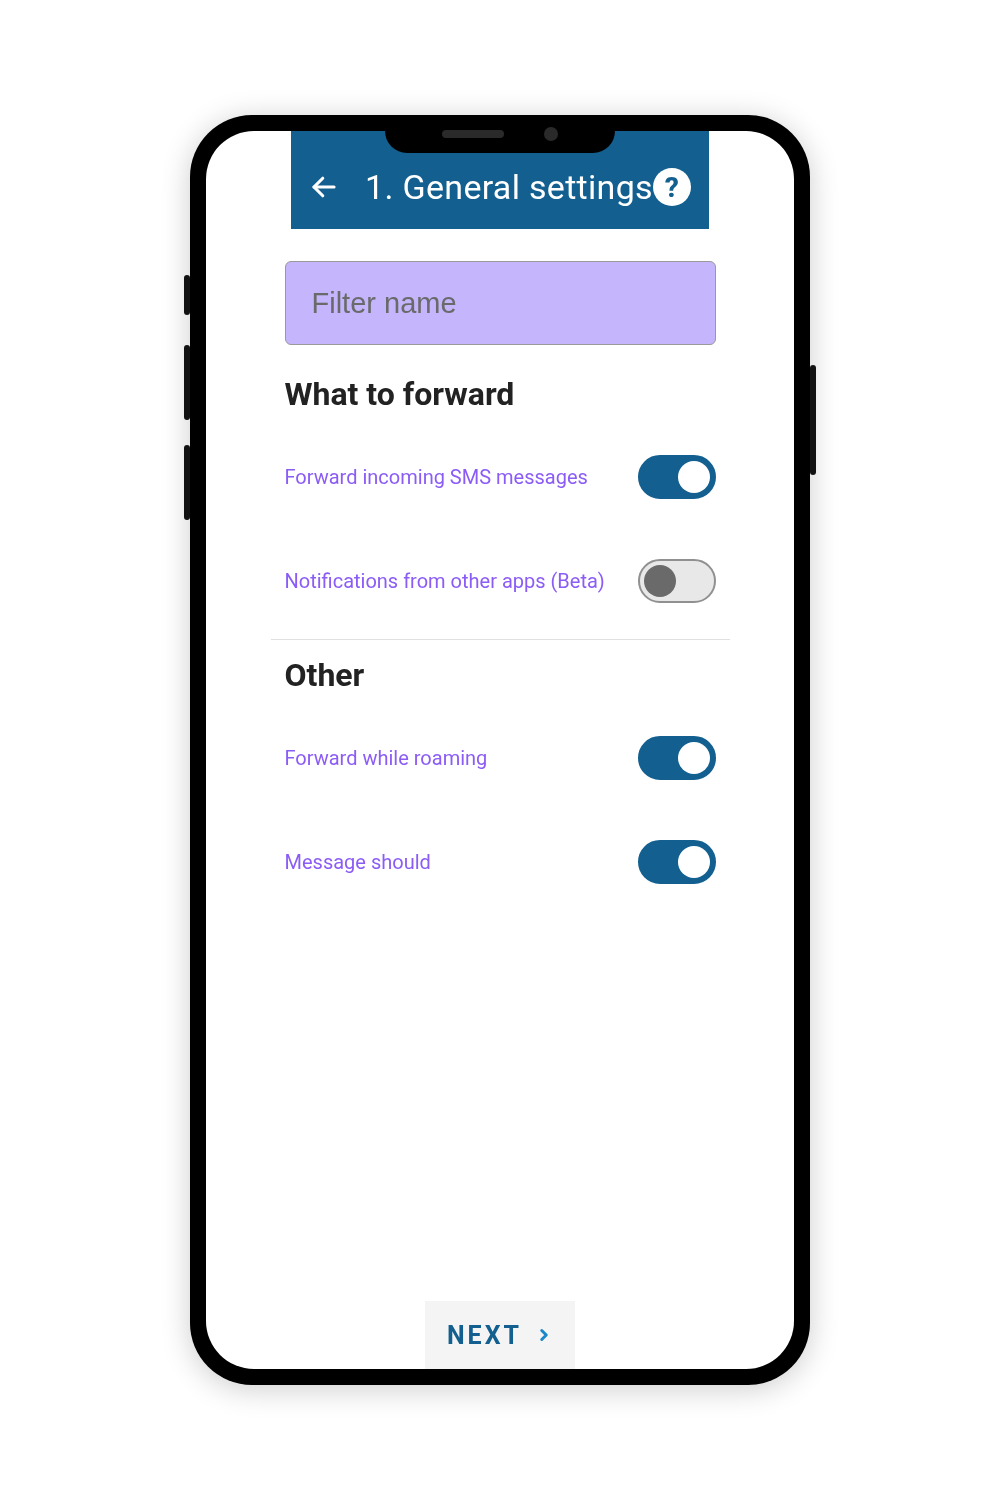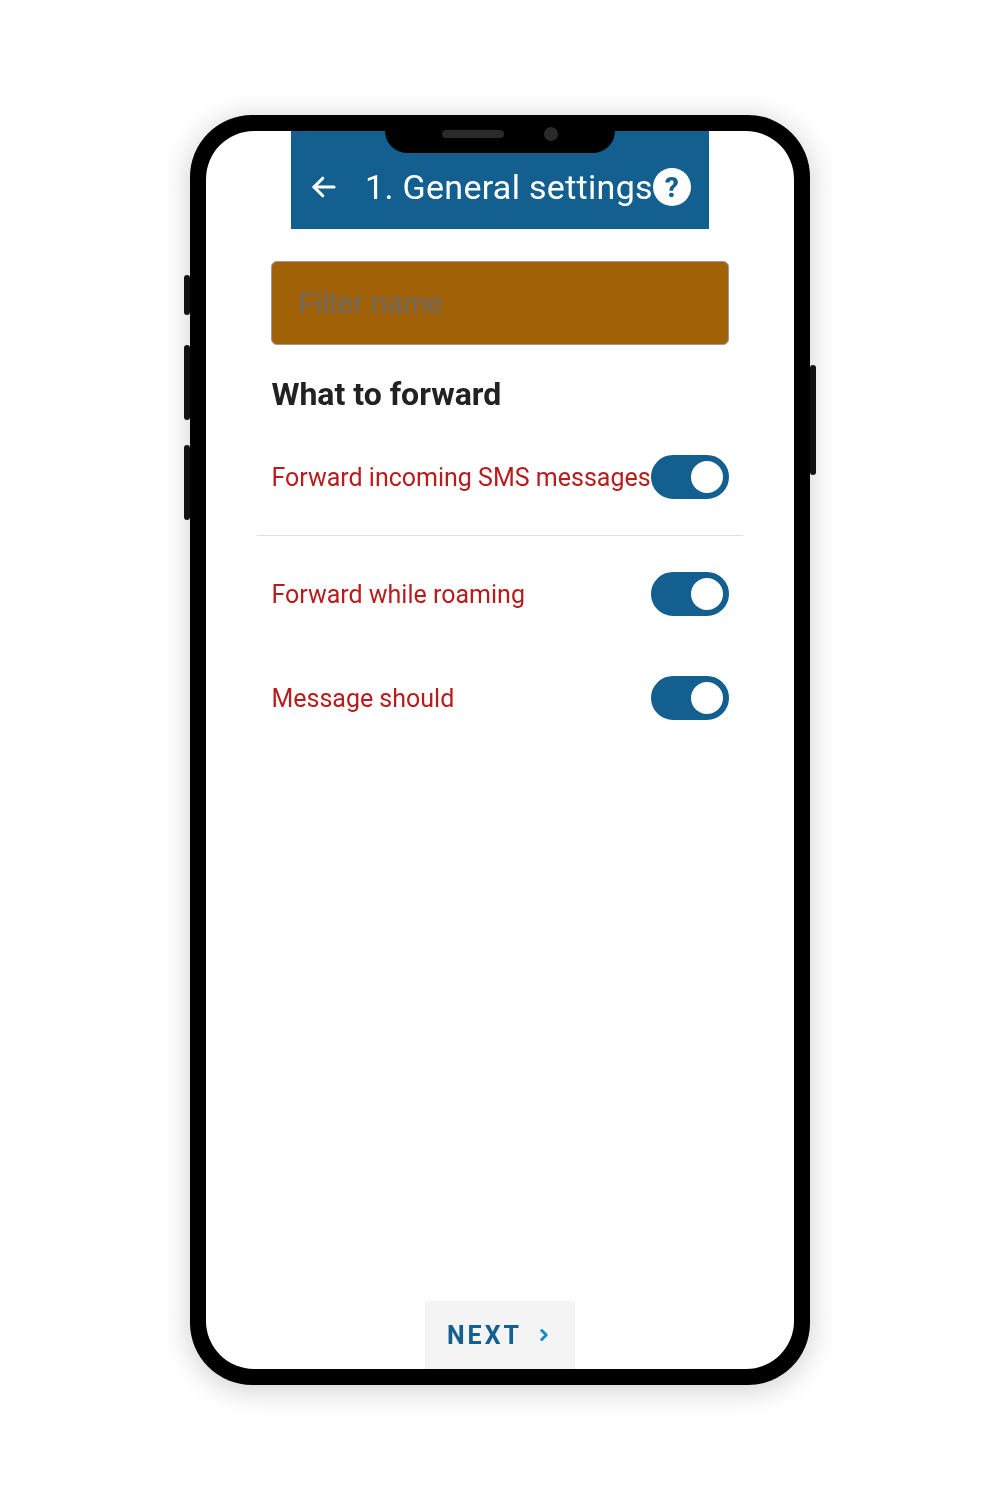--- a/index.html
+++ b/index.html
@@ -113,38 +113,38 @@
       padding: 32px 14px 20px 14px;
     }
     .filter-input {
       width: 100%;
       height: 84px;
       border: 1px solid #9a9a9a;
       border-radius: 6px;
       padding: 0 26px;
       font-size: 29px;
       color: #222;
-      background: #a16207;
+      background: #c4b5fd;
     }
     .filter-input::placeholder { color: #6a6a6a; }
     .section-title {
       font-size: 32px;
       font-weight: 700;
       color: #222;
       padding: 10px 14px 12px 14px;
     }
     .setting-row {
       display: flex;
       align-items: center;
       justify-content: space-between;
       padding: 30px 14px;
     }
     .setting-label {
-      font-size: 25px;
-      color: #b91c1c;
+      font-size: 20px;
+      color: #8b5cf6;
     }
     .toggle {
       position: relative;
       width: 78px; height: 44px;
       border-radius: 22px;
       cursor: pointer;
       flex-shrink: 0;
     }
     .toggle.on {
       background: #136090;
@@ -262,24 +262,31 @@
       <div class="section-title">What to forward</div>
 
       <div class="setting-row">
         <div class="setting-label">Forward incoming SMS messages</div>
         <div class="toggle on">
           <div class="toggle-knob"></div>
         </div>
       </div>
 
 
+      <div class="setting-row">
+        <div class="setting-label">Notifications from other apps (Beta)</div>
+        <div class="toggle off">
+          <div class="toggle-knob"></div>
+        </div>
+      </div>
 
 
       <div class="divider"></div>
 
+      <div class="section-title">Other</div>
 
       <div class="setting-row">
         <div class="setting-label">Forward while roaming</div>
         <div class="toggle on">
           <div class="toggle-knob"></div>
         </div>
       </div>
 
       <div class="setting-row">
         <div class="setting-label">Message should</div>

